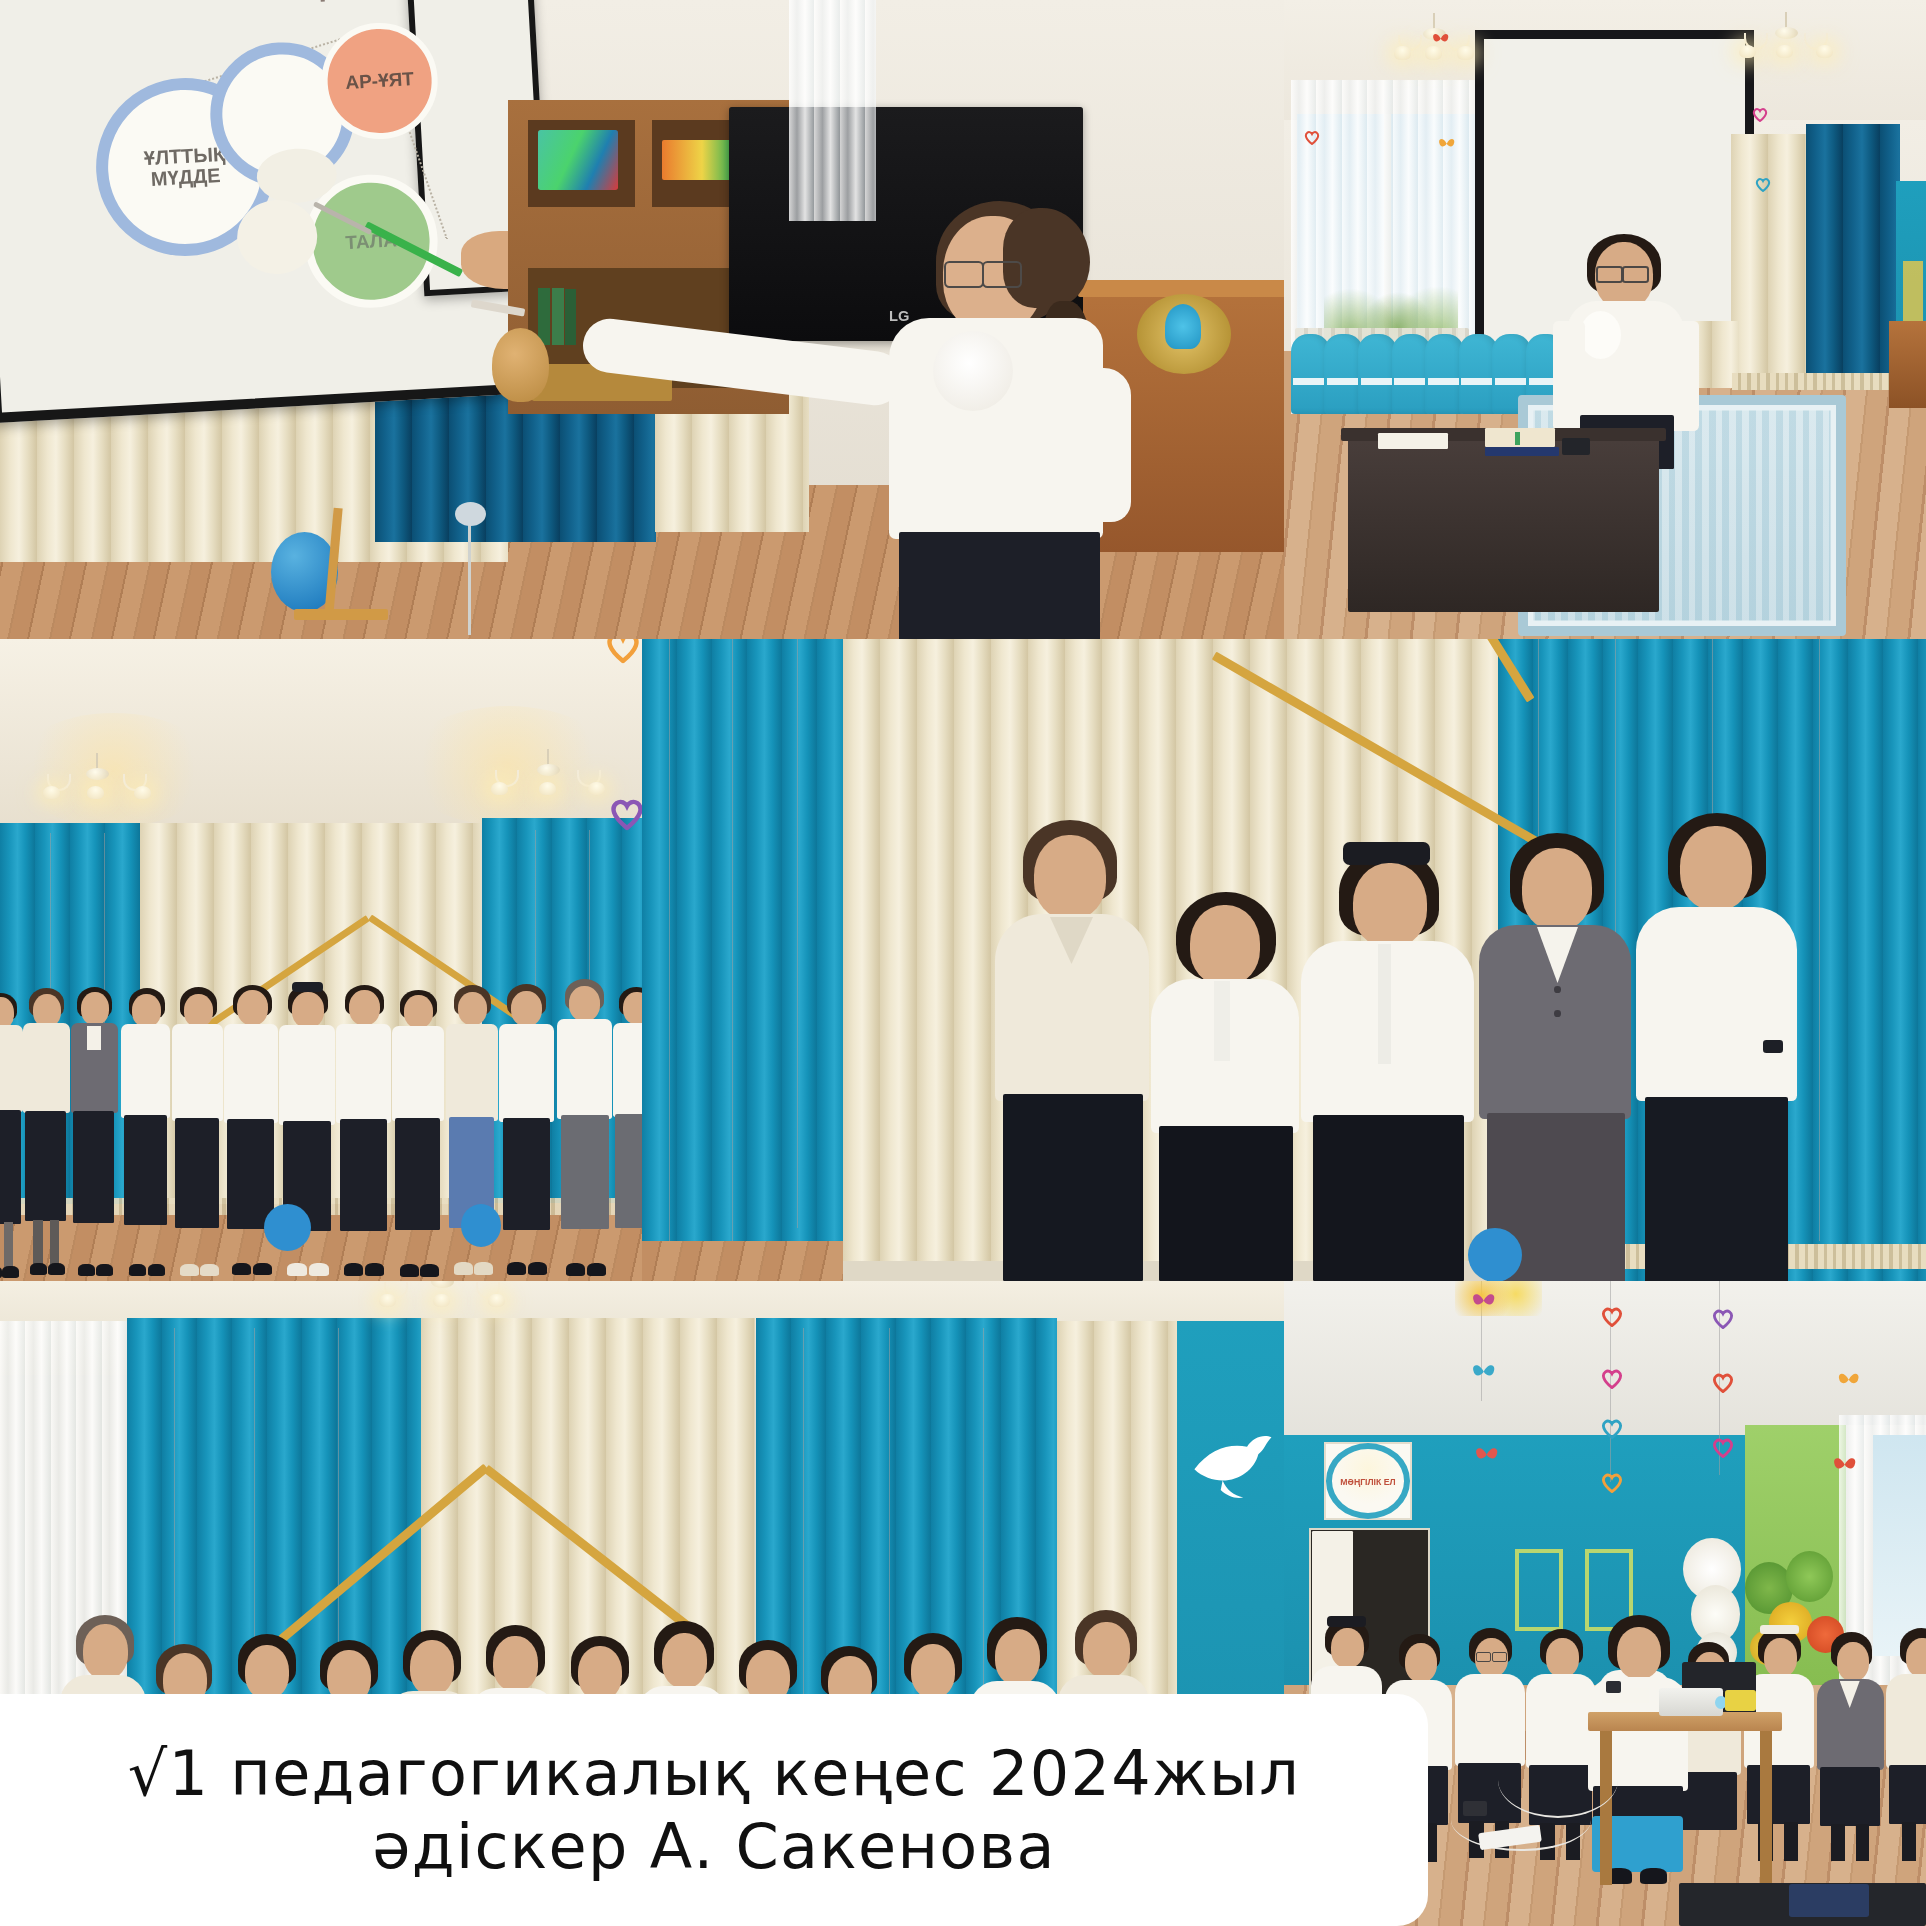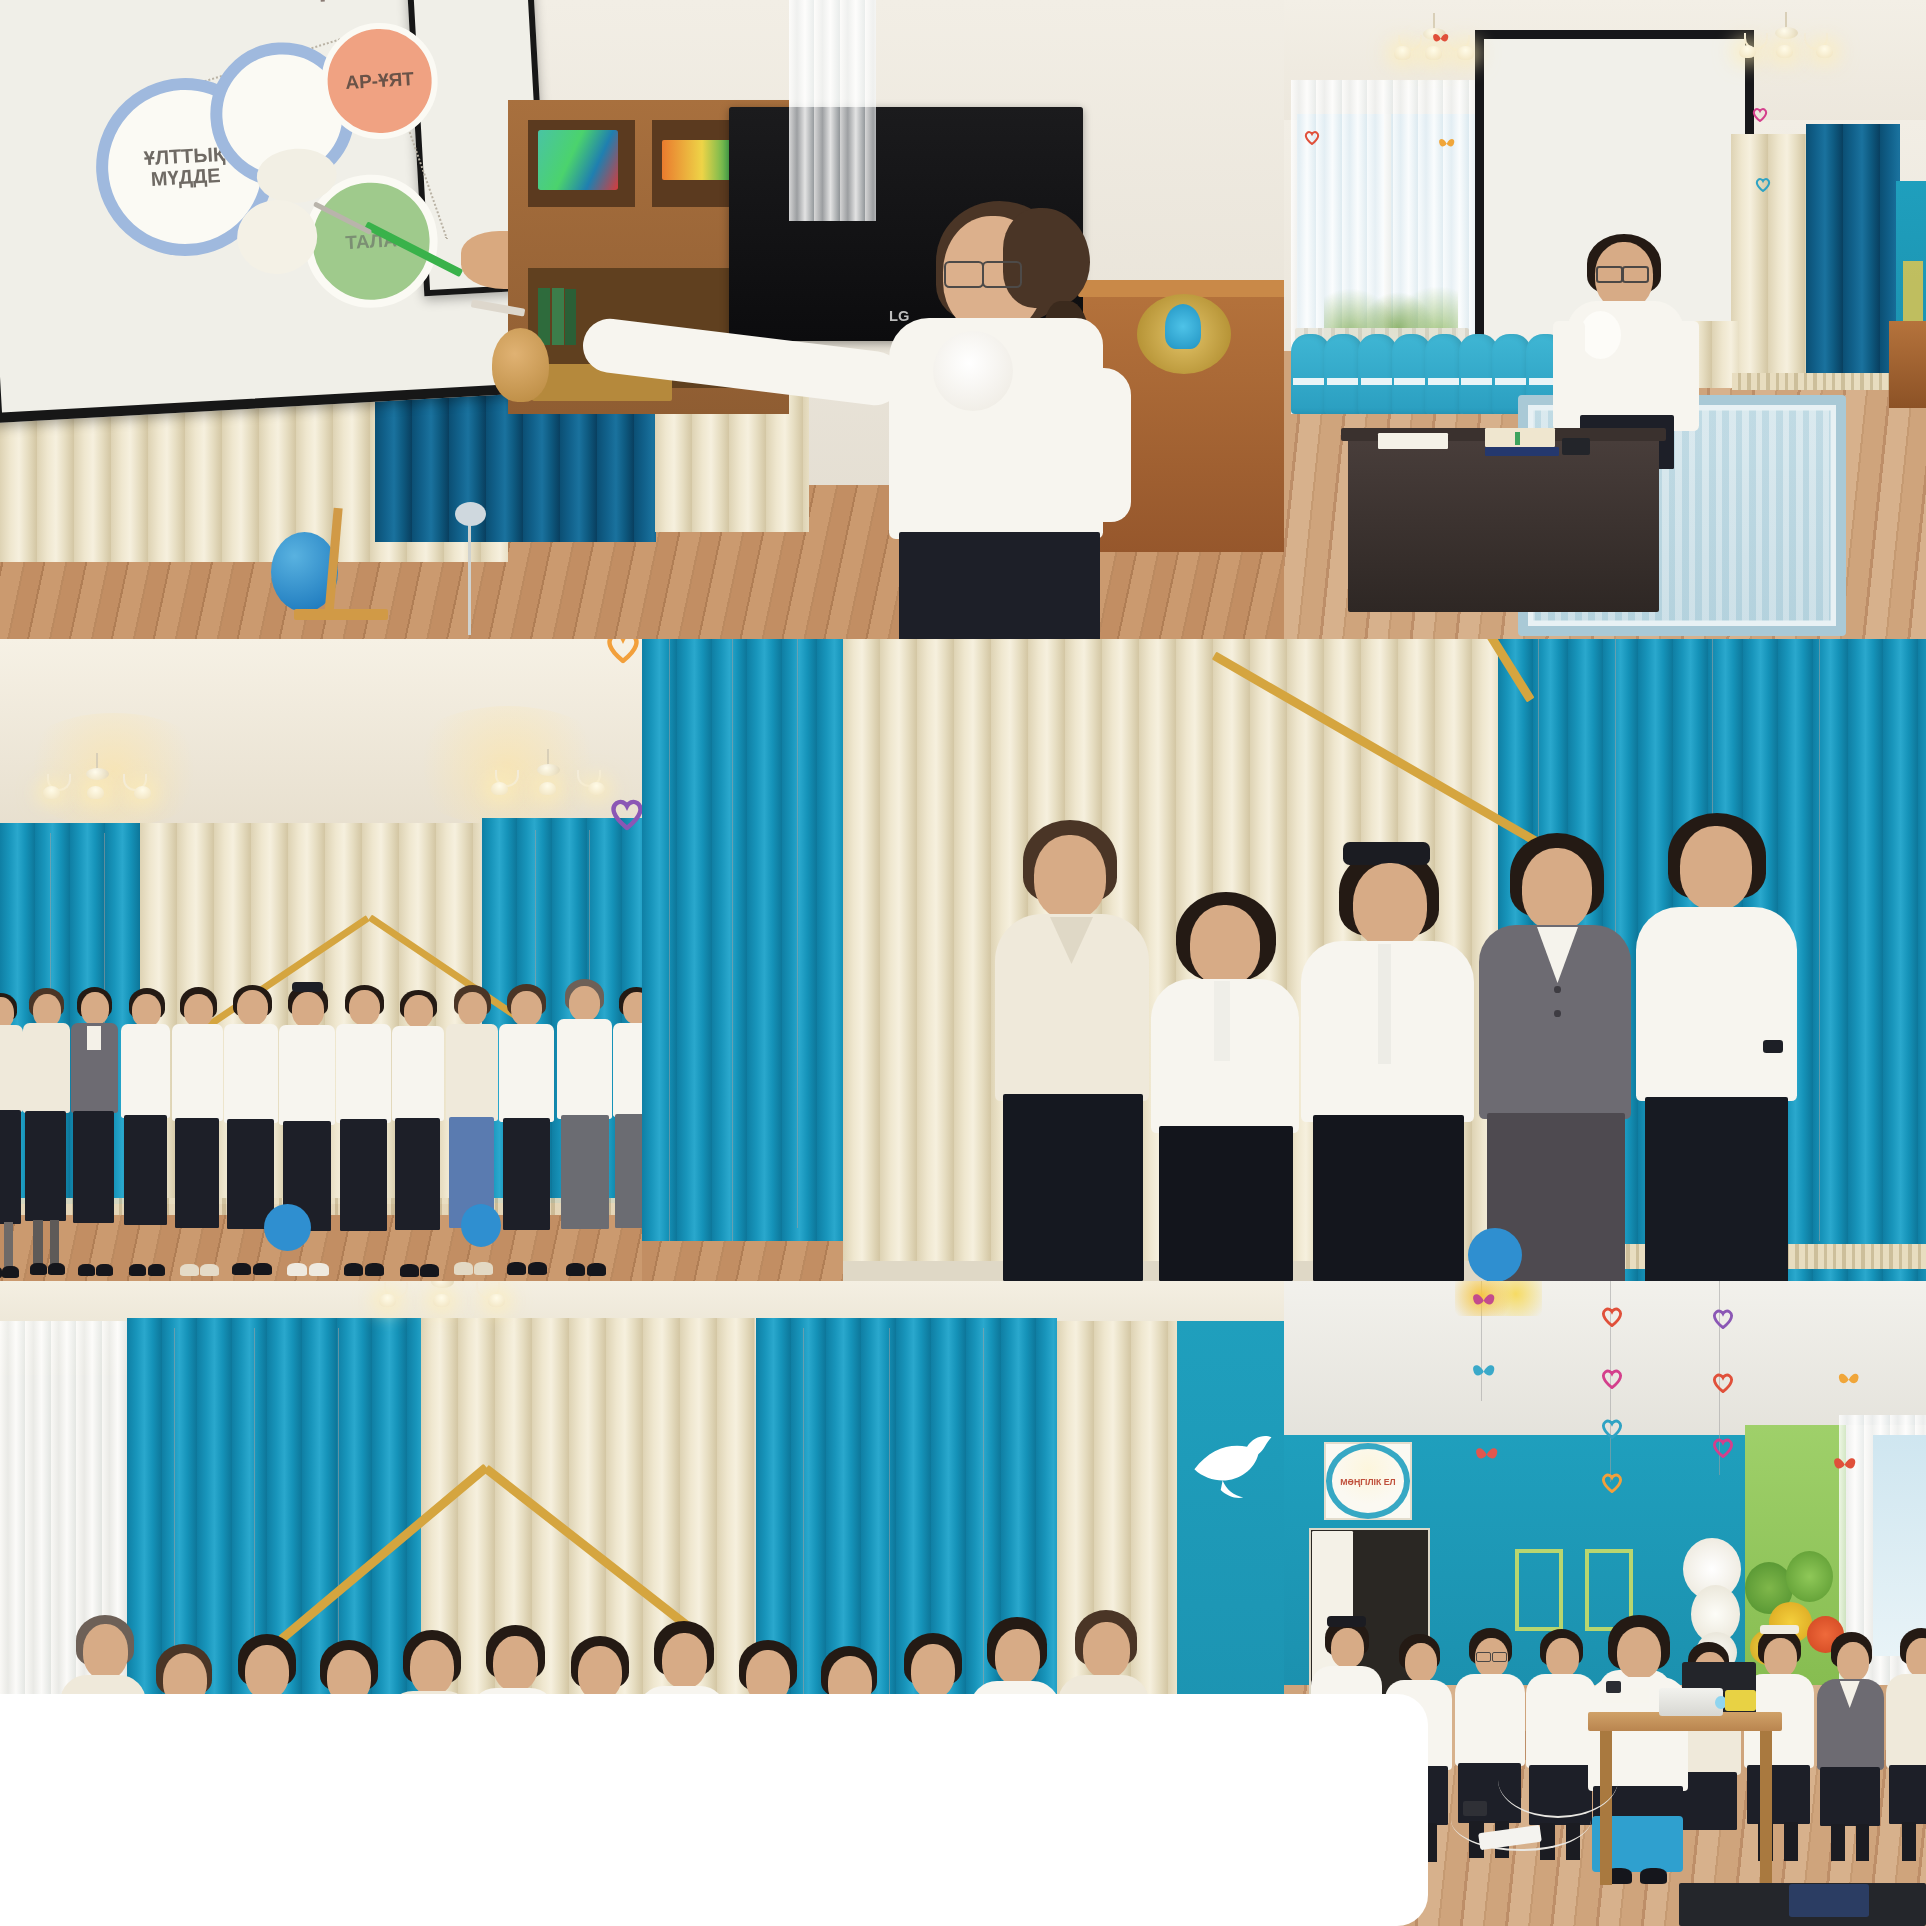--- a/index.html
+++ b/index.html
@@ -868,16 +868,18 @@
     <div class="cable" style="left:214px;top:461px;width:120px;height:74px;"></div>
     <div class="cable" style="left:167px;top:508px;width:140px;height:60px;"></div>
     <div style="position:absolute;left:195px;top:548px;width:62px;height:17.4px;background:#f4f3ef;border-radius:2.7px;transform:rotate(-8deg);"></div>
     <div style="position:absolute;left:179px;top:520px;width:24px;height:14.7px;background:#2f3036;border-radius:2px;"></div>
 
     <div style="position:absolute;left:395px;top:602px;width:247px;height:43px;background:#24262b;border-radius:2px;"></div>
     <div style="position:absolute;left:505px;top:603px;width:80px;height:33px;background:#2b3d63;border-radius:2.7px;"></div>
   </div>
 
   <div id="caption" style="left:0;top:1694px;width:1428px;height:232px;">
+    <div class="l1" style="font-size:62px;line-height:1.18;">√1  педагогикалық  кеңес  2024жыл</div>
+    <div class="l2" style="font-size:62px;line-height:1.18;">әдіскер  А.  Сакенова</div>
   </div>
 
 </div>
 
 
 </body></html>

